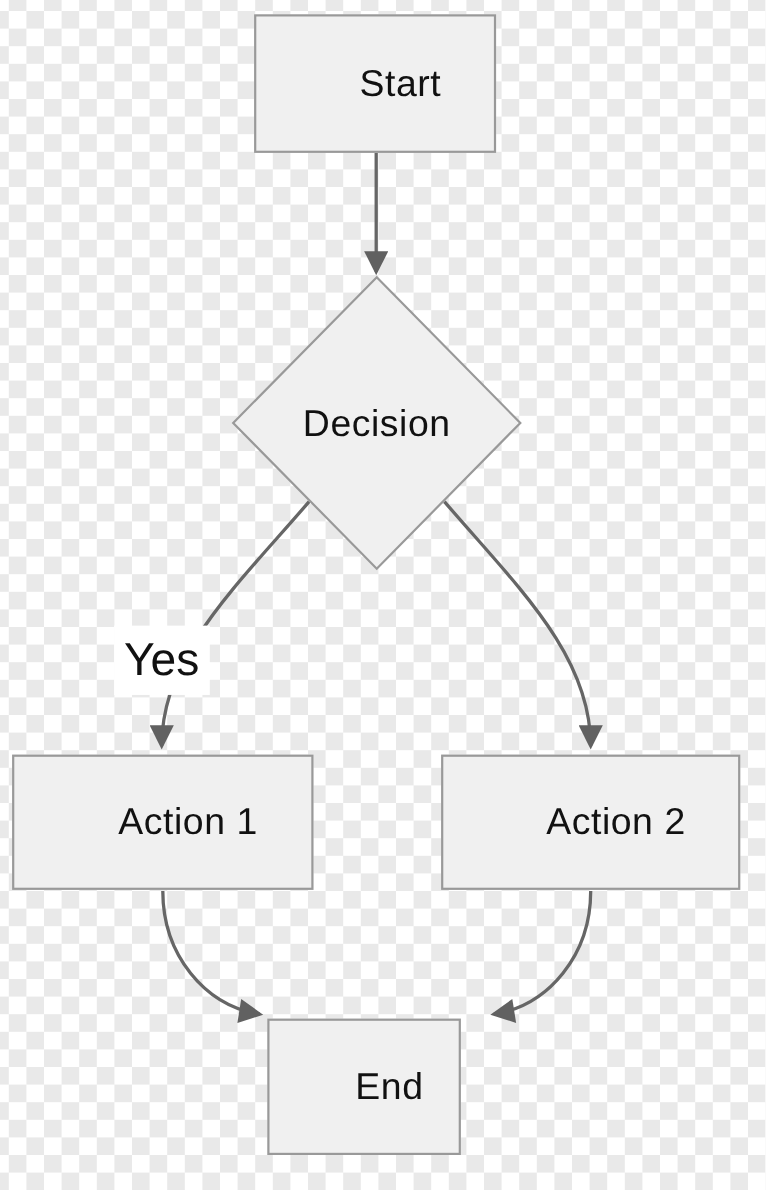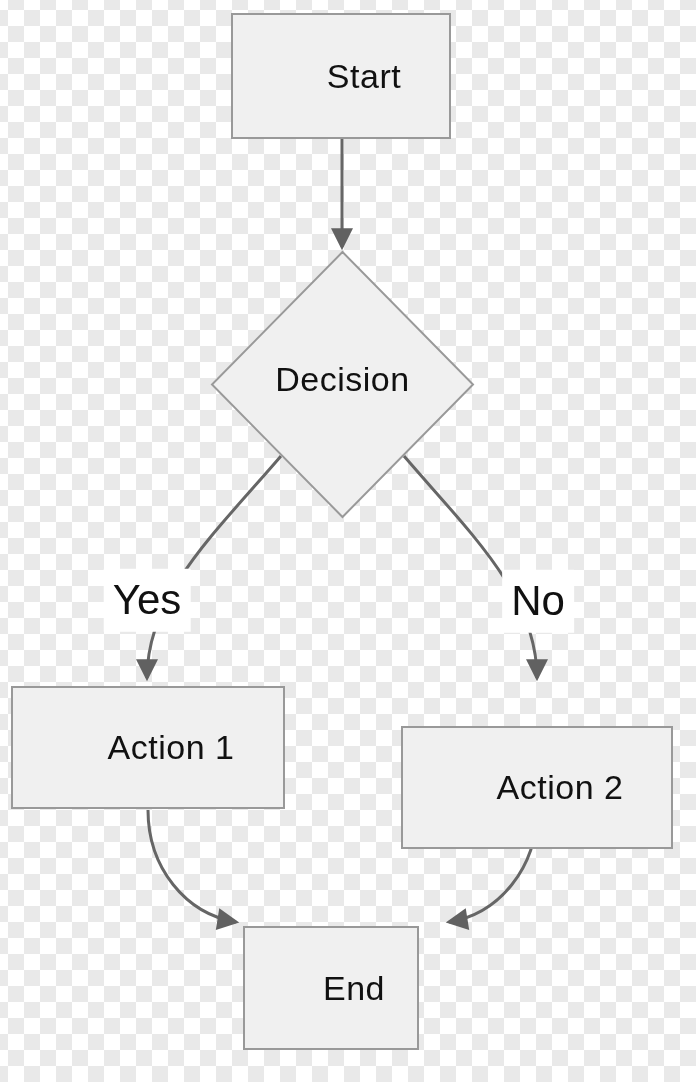--- a/index.html
+++ b/index.html
@@ -33,38 +33,38 @@
     background:var(--node-fill);
     border:2px solid var(--node-border);
     display:flex;align-items:center;justify-content:center;
     color:var(--text);
     font-size:34px;
     letter-spacing:0.5px;
     padding-left:46px;
   }
   .node-label-free{
     position:absolute;
-    display:flex;justify-content:center;
+    display:flex;align-items:center;justify-content:center;
     color:var(--text);
     font-size:34px;
     letter-spacing:0.5px;
   }
   .edge-label{
     position:absolute;
     transform:translate(-50%,-50%);
     background:var(--label-bg);
     color:var(--text);
     font-size:42px;
     padding:5px 9px;
     line-height:1.25;
     white-space:nowrap;
   }
   #node-start{left:231px;top:13px;width:220px;height:126px;}
   #node-action1{left:11px;top:686px;width:274px;height:123px;}
-  #node-action2{left:401px;top:686px;width:272px;height:123px;margin-top:40px;}
+  #node-action2{left:401px;top:686px;width:272px;height:123px;}
   #node-end{left:243px;top:926px;width:176px;height:124px;}
   #label-decision{left:242px;top:360px;width:201px;height:50px;}
   #label-yes{left:147px;top:600px;}
   #label-no{left:538px;top:601px;}
 </style>
 </head>
 <body>
 
 <div class="canvas">
 
@@ -105,17 +105,14 @@
   </div>
 
   <div class="node" id="node-end">
     <span>End</span>
   </div>
 
   <div class="edge-label" id="label-yes">
     <span>Yes</span>
   </div>
 
-  <div class="edge-label" id="label-no">
-    <span>No</span>
-  </div>
 
 </div>
 
 </body></html>

